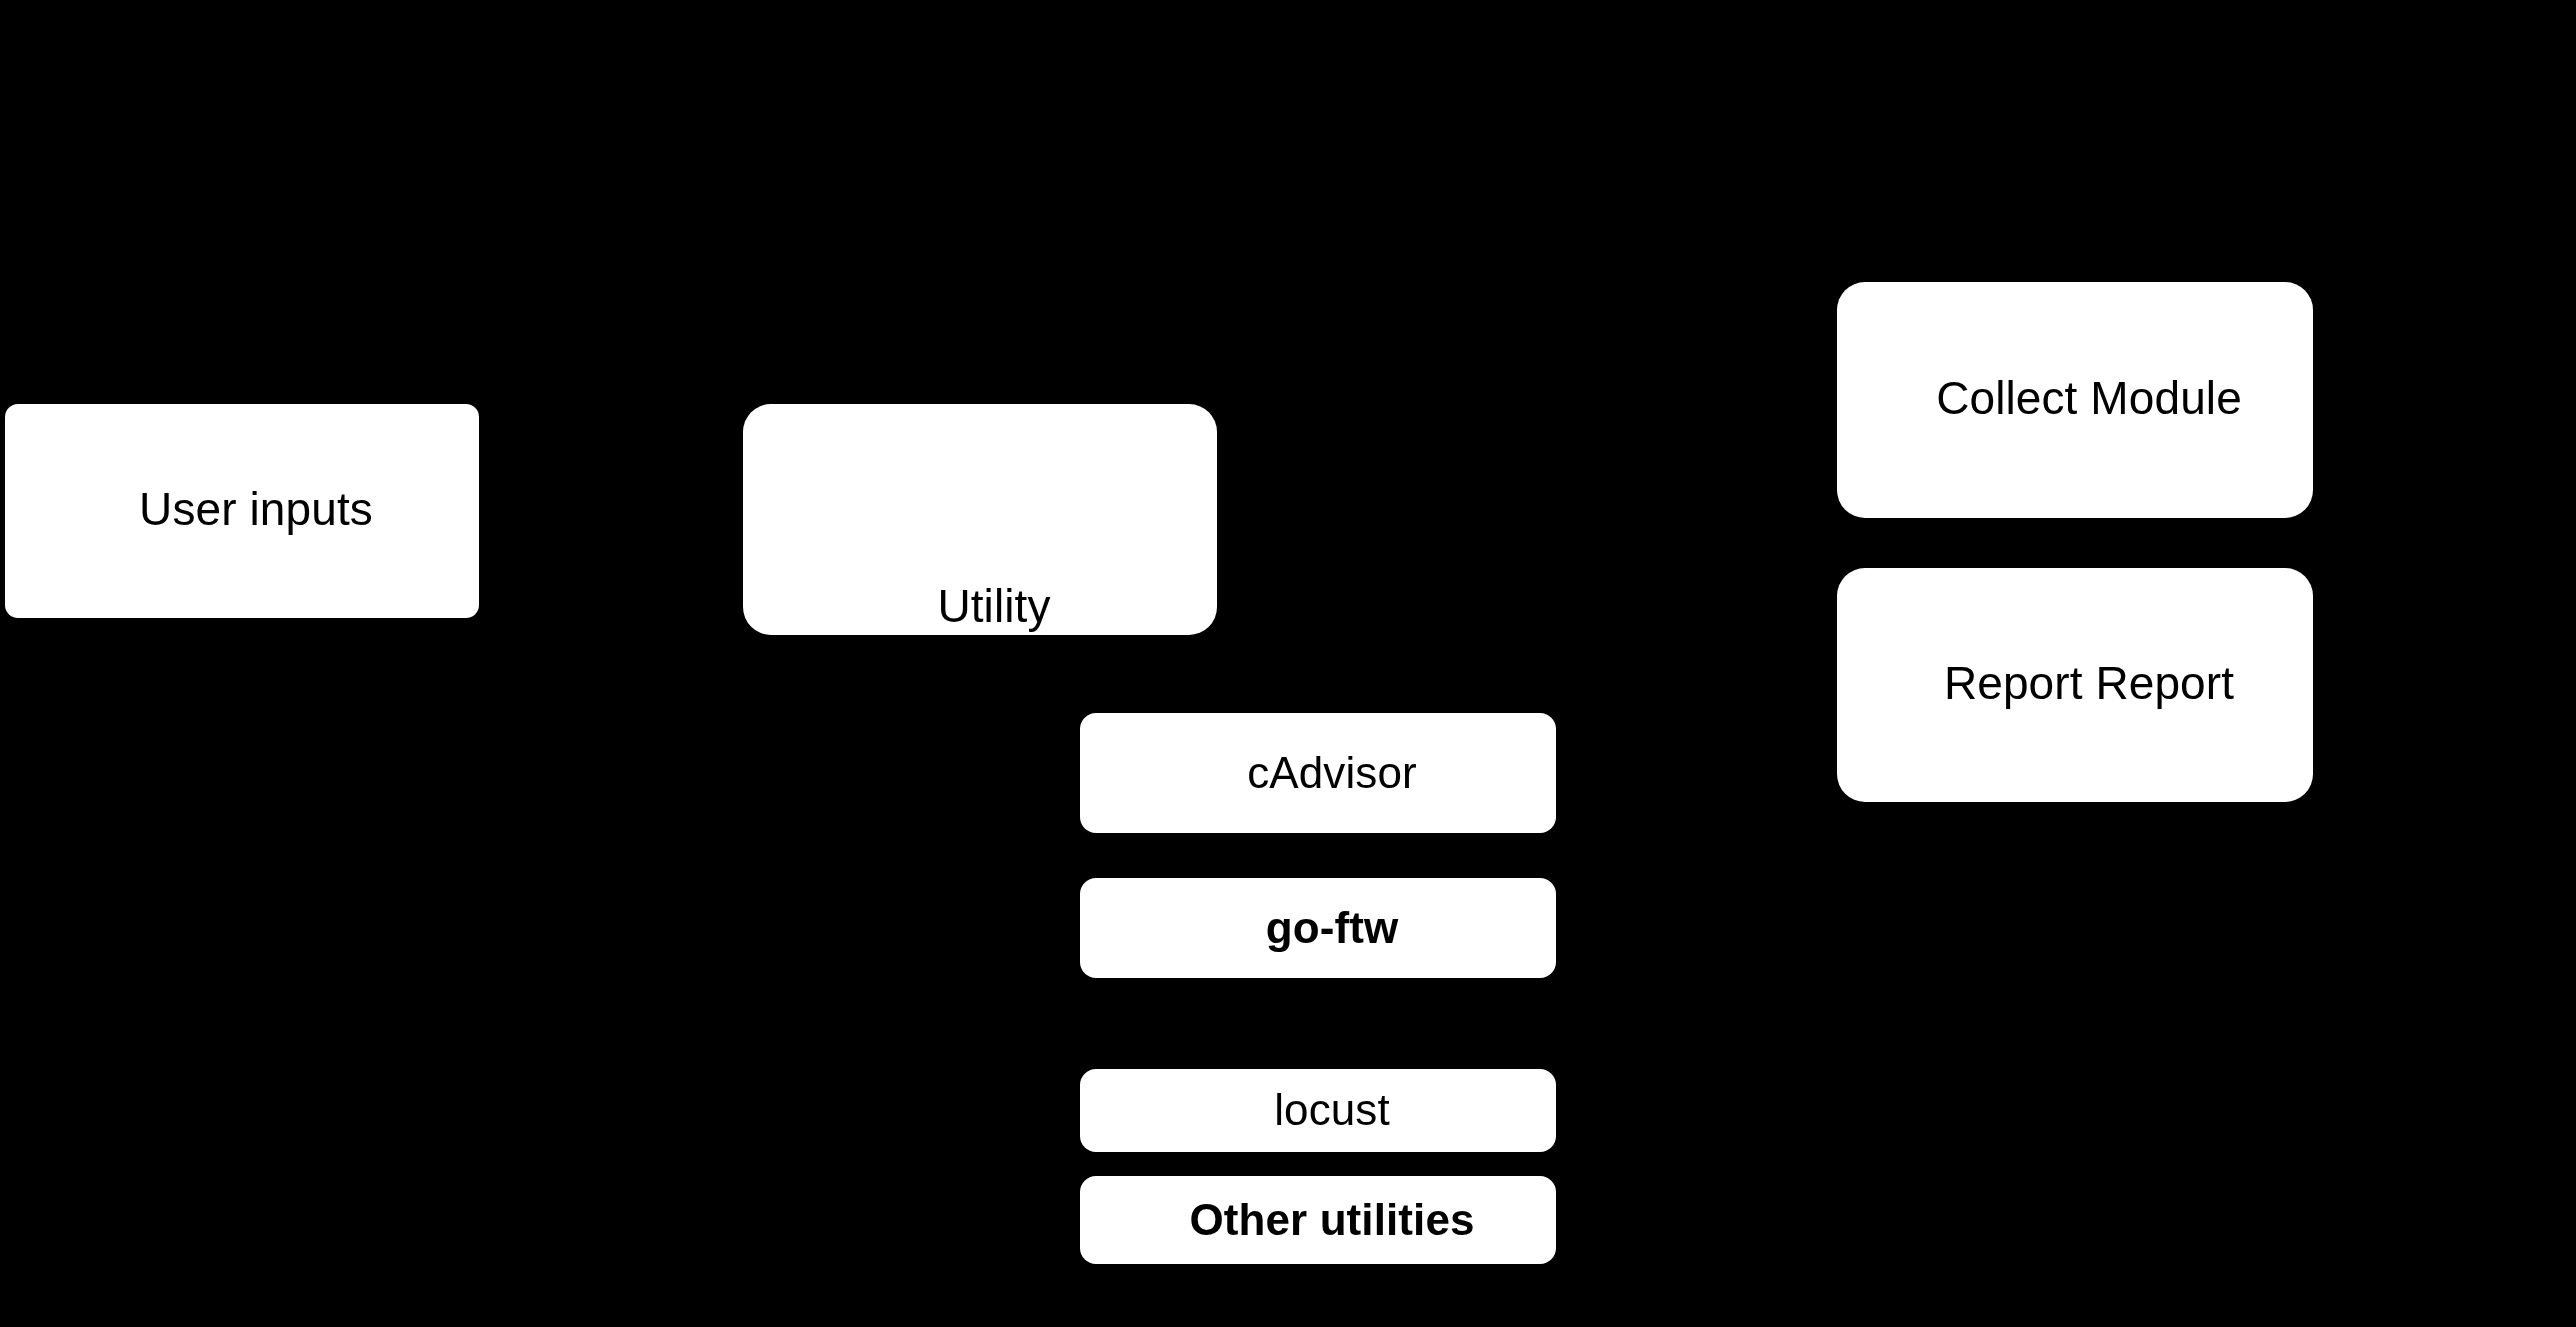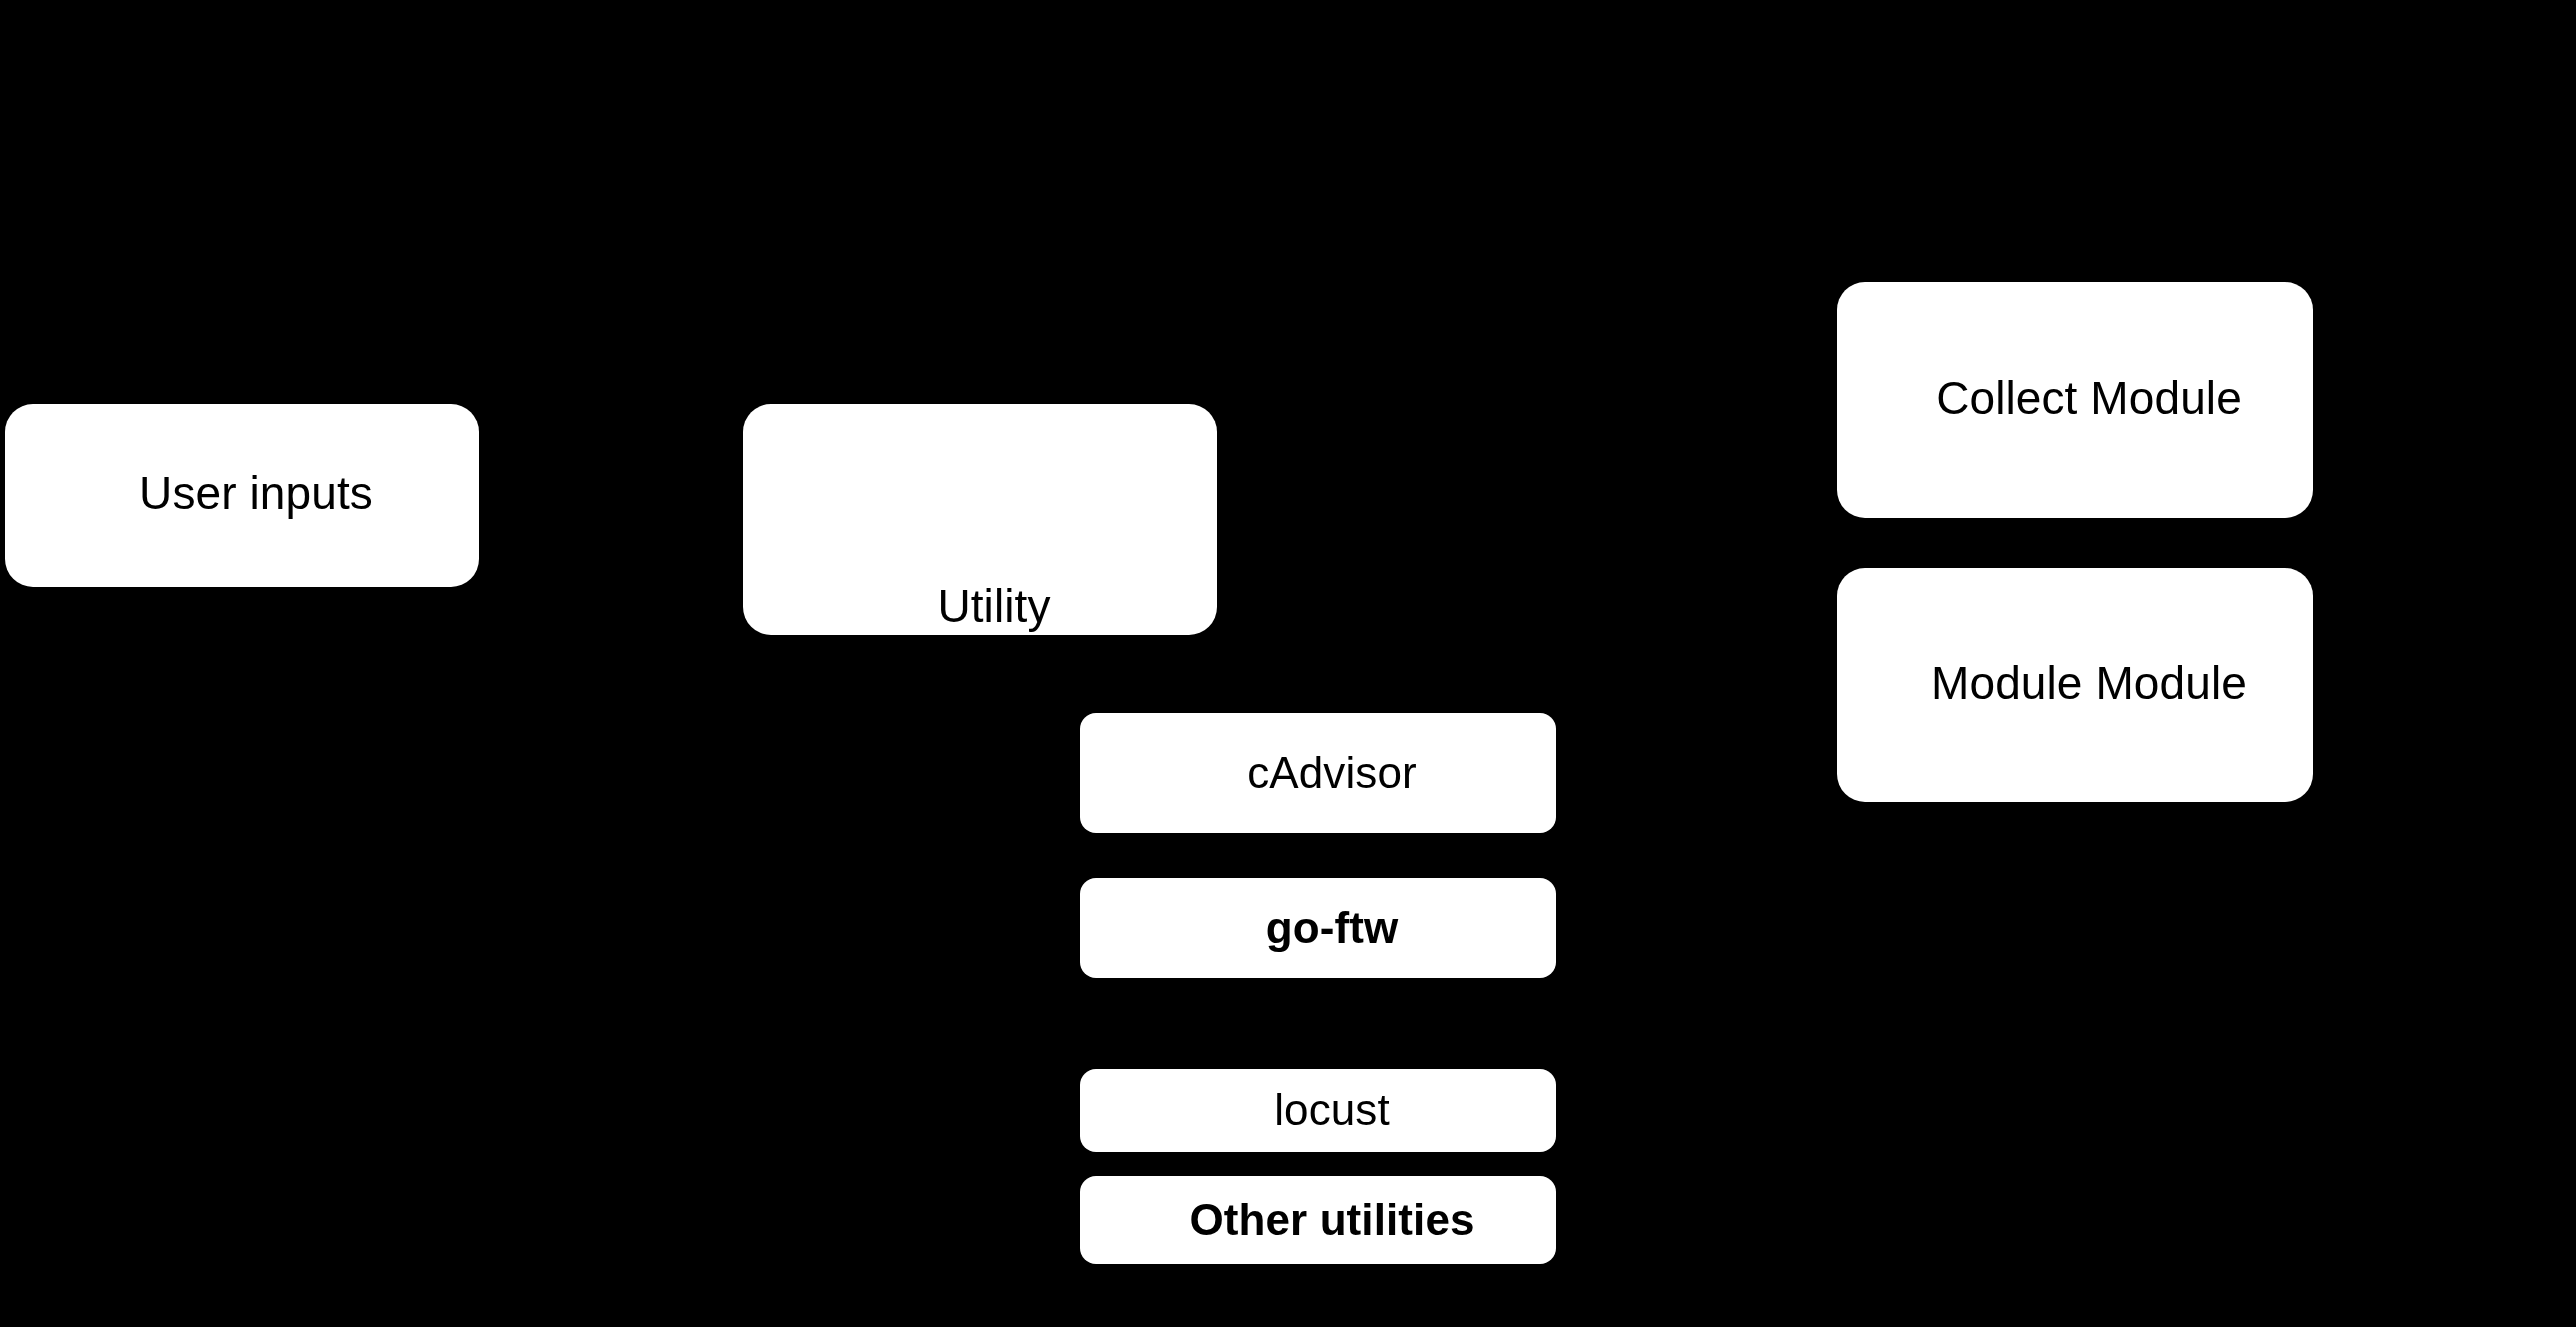--- a/index.html
+++ b/index.html
@@ -45,21 +45,21 @@
     font-weight: 400;
     letter-spacing: 0.1px;
   }
   .node__label {
     display: block;
     padding: 0 18px;
     white-space: nowrap;
   }
 
   
-  #node-user-inputs   { left: 5px;    top: 404px;  width: 474px; height: 183px; }
+  #node-user-inputs   { left: 5px;    top: 404px;  width: 474px; height: 214px; border-radius: 13px; }
   #node-utility       { left: 743px;  top: 404px;  width: 474px; height: 231px; align-items: flex-end; }
   #node-collect       { left: 1837px; top: 282px;  width: 476px; height: 236px; }
   #node-report        { left: 1837px; top: 568px;  width: 476px; height: 234px; }
 
   #node-cadvisor      { left: 1080px; top: 713px;  width: 476px; height: 120px; }
   #node-goftw         { left: 1080px; top: 878px;  width: 476px; height: 100px; font-weight: bold; }
   #node-locust        { left: 1080px; top: 1041px; width: 476px; height: 83px; margin-top: 28px; }
   #node-other         { left: 1080px; top: 1176px; width: 476px; height: 88px; font-weight: bold; }
 
   
@@ -76,21 +76,21 @@
 
   <div class="node node--primary" id="node-utility">
     <span class="node__label">Utility</span>
   </div>
 
   <div class="node node--primary" id="node-collect">
     <span class="node__label">Collect Module</span>
   </div>
 
   <div class="node node--primary" id="node-report">
-    <span class="node__label">Module Module</span>
+    <span class="node__label">Report Report</span>
   </div>
 
   <div class="node node--small" id="node-cadvisor">
     <span class="node__label">cAdvisor</span>
   </div>
 
   <div class="node node--small" id="node-goftw">
     <span class="node__label">go-ftw</span>
   </div>
 

